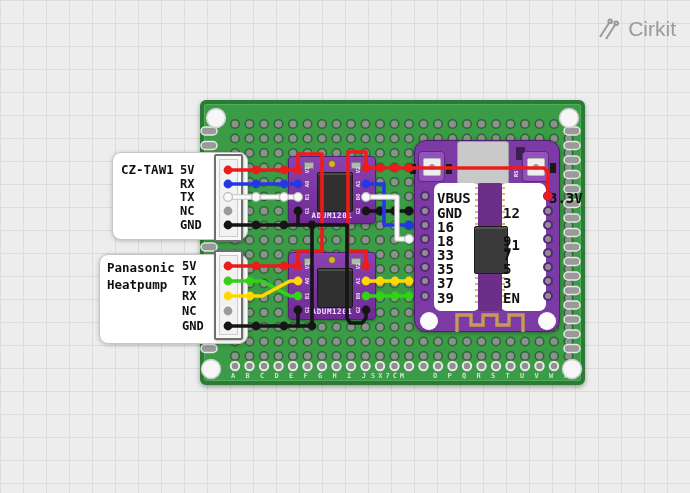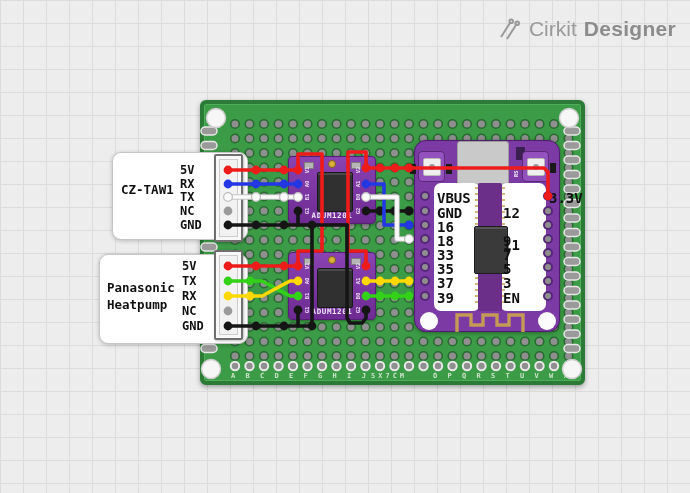--- a/index.html
+++ b/index.html
@@ -43,21 +43,21 @@
   .esp .module::before,.esp .module::after{content:"";position:absolute;top:4px;bottom:4px;width:3px;
     background:repeating-linear-gradient(#d8b87a 0 2px,transparent 2px 6px);}
   .esp .module::before{left:-3px;} .esp .module::after{right:-3px;}
   .esp .mic{position:absolute;left:59px;top:85px;width:32px;height:46px;background:#3a3a3a;border:1px solid #1d1d1d;border-radius:2px;box-shadow:inset 0 2px 0 #555;}
   .esp .ehole{position:absolute;top:171px;width:18px;height:18px;border-radius:50%;background:#fcfcfc;}
   .esp .ant{position:absolute;left:38px;top:166px;}
   
   .conn{position:absolute;left:214px;width:29px;background:#f8f8f8;border:2px solid #6f6f6f;border-radius:2px;z-index:3;box-sizing:border-box;box-shadow:1px 1px 3px rgba(0,0,0,.25);}
   .conn .inner{position:absolute;inset:3px;border:1px solid #cccccc;background:#f2f2f2;}
   .callout{position:absolute;z-index:3;background:#fff;border:1px solid #c6c6c6;border-radius:9px;box-shadow:0 1px 4px rgba(0,0,0,.22);}
-  .lbl{position:absolute;z-index:4;font-weight:bold;color:#101010;font-size:12.5px;white-space:pre;margin-top:20px;}
+  .lbl{position:absolute;z-index:4;font-weight:bold;color:#101010;font-size:12.5px;white-space:pre;}
   .pinlbl{position:absolute;z-index:4;font-weight:bold;color:#101010;font-size:12px;}
   .esplbl{position:absolute;z-index:4;font-weight:bold;color:#101010;font-size:14px;}
 </style>
 </head>
 <body>
 
 <div class="scene">
 
   <div class="board"></div>
 
@@ -750,21 +750,20 @@
   <div class="logo">
     <svg width="25" height="25" viewBox="0 0 25 25">
       <g stroke="#9a9a9a" stroke-width="2" fill="none">
         <line x1="4" y1="21" x2="13" y2="7"></line>
           <circle cx="14.2" cy="5.2" r="1.8"></circle>
         <line x1="10" y1="23" x2="19" y2="9"></line>
           <circle cx="20.2" cy="7.2" r="1.8"></circle>
       </g>
     </svg>
     <span class="t1">Cirkit</span>
-    <span class="t2">Designer</span>
   </div>
 <span class="pinlbl" style="left: 180px; top: 163px;">5V</span>
     <span class="pinlbl" style="left: 180px; top: 177px;">RX</span>
     <span class="pinlbl" style="left: 180px; top: 190px;">TX</span>
     <span class="pinlbl" style="left: 180px; top: 204px;">NC</span>
     <span class="pinlbl" style="left: 180px; top: 218px;">GND</span>
     <span class="pinlbl" style="left: 182px; top: 259px;">5V</span>
     <span class="pinlbl" style="left: 182px; top: 274px;">TX</span>
     <span class="pinlbl" style="left: 182px; top: 289px;">RX</span>
     <span class="pinlbl" style="left: 182px; top: 304px;">NC</span>

